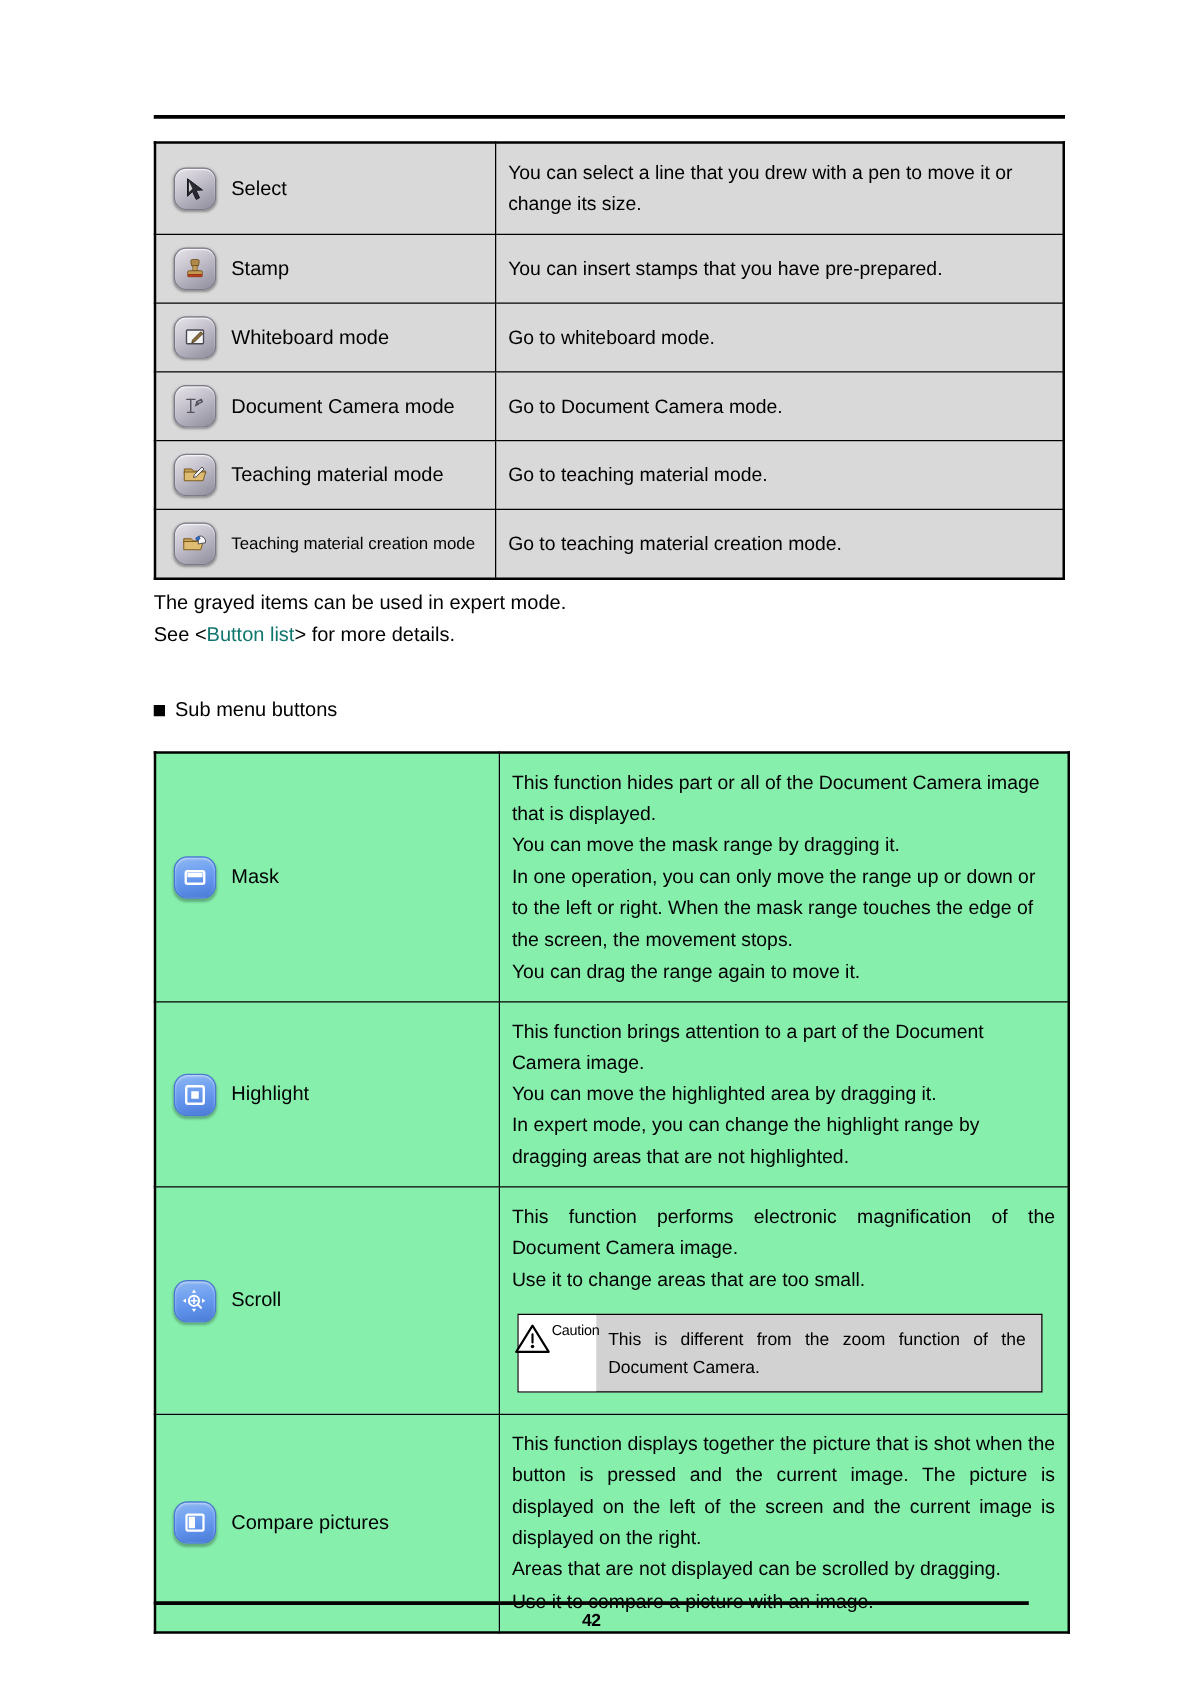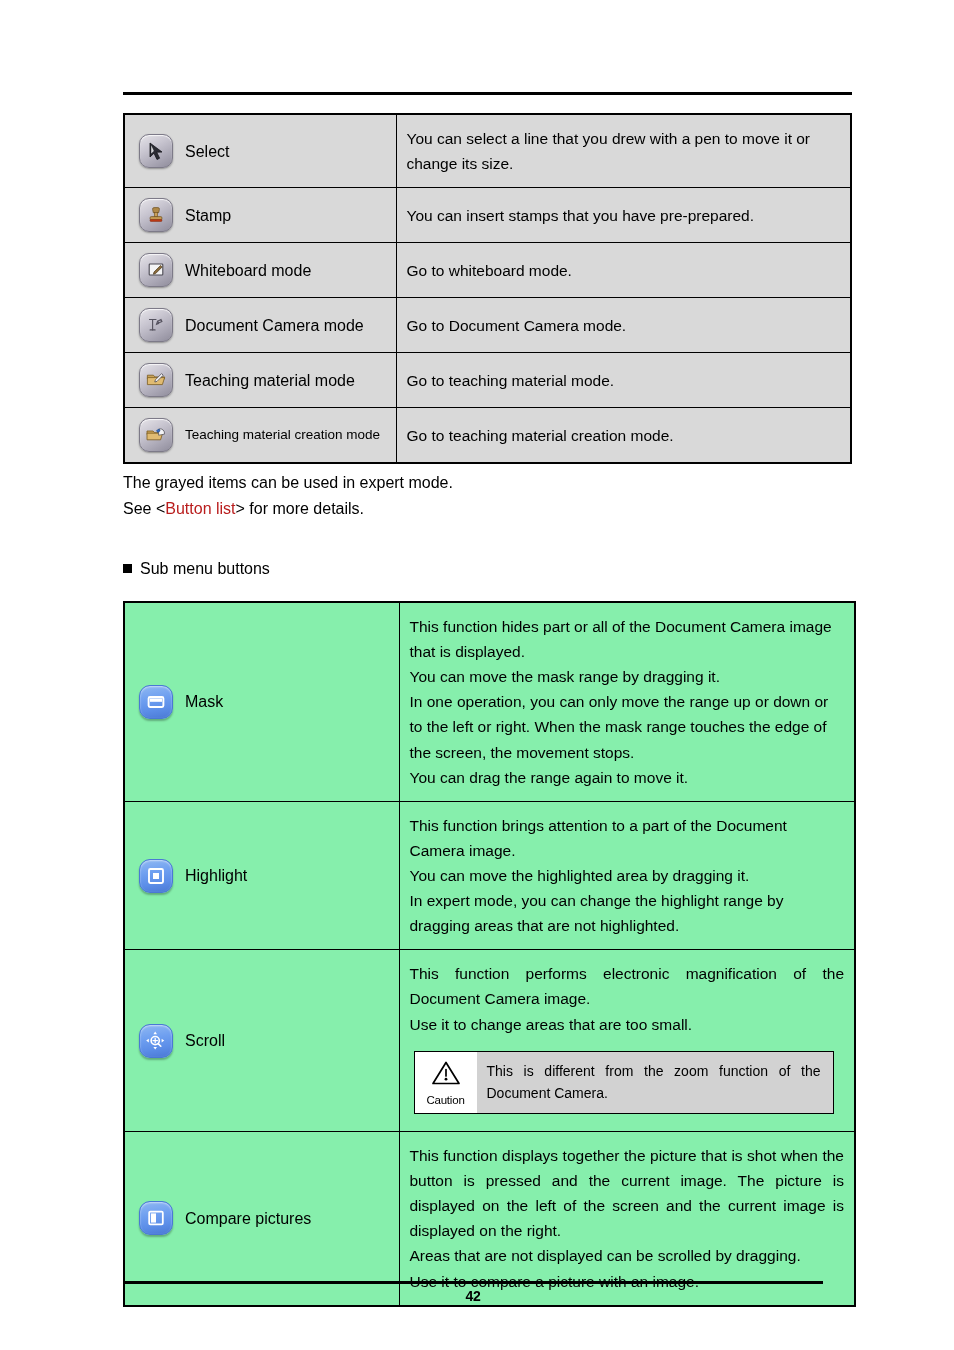--- a/index.html
+++ b/index.html
@@ -149,22 +149,21 @@
     display: flex;
     align-items: stretch;
     background: #d2d2d2;
     width: 420px;
   }
   .caution-left {
     background: #ffffff;
     width: 62px;
     flex: 0 0 62px;
     display: flex;
-    flex-direction: column;
-    align-items: center;
+    flex-direction: row;
     justify-content: center;
     padding: 6px 2px 4px 2px;
   }
   .caution-word {
     font-size: 11.5px;
     line-height: 1;
     margin-top: 2px;
     letter-spacing: -0.2px;
   }
   .caution-text {
@@ -178,21 +177,21 @@
 
   
   .para {
     position: absolute;
     font-size: 16px;
     line-height: 1.62;
     white-space: nowrap;
   }
   #note-expert { left: 113px; top: 470px; }
   #note-seebtn { left: 113px; top: 496px; }
-  .redlink { color: #b91c1c; }
+  .redlink { color: #0f766e; }
 
   .section-head {
     position: absolute;
     left: 113px;
     top: 556px;
     font-size: 16px;
     line-height: 1.62;
     display: flex;
     align-items: center;
     gap: 8px;

